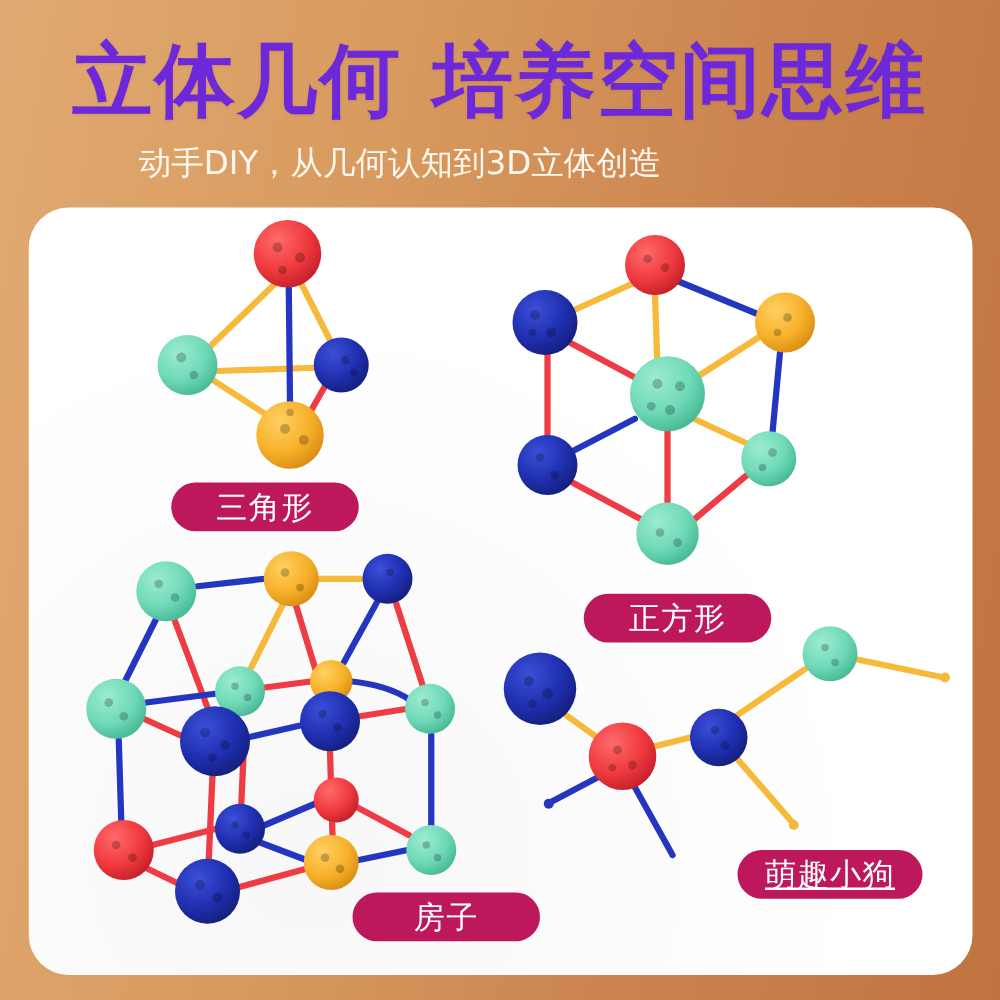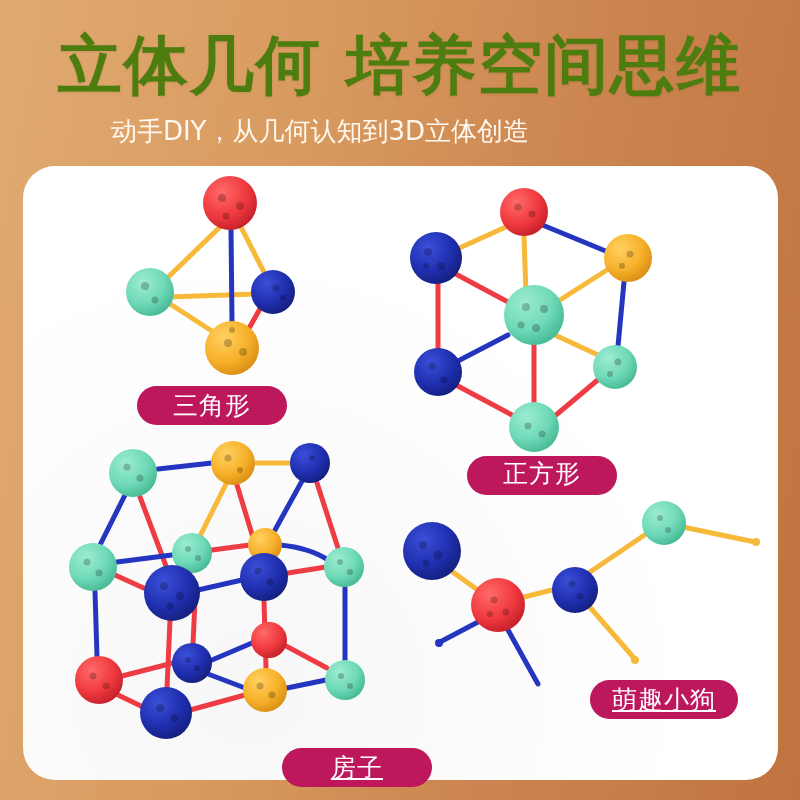--- a/index.html
+++ b/index.html
@@ -4,21 +4,21 @@
 <style>
   * { margin: 0; padding: 0; box-sizing: border-box; }
   html, body { width: 800px; height: 800px; overflow: hidden; }
   body {
     position: relative;
     font-family: "DejaVu Sans", "Liberation Sans", sans-serif;
     background: linear-gradient(100deg, #e0aa72 0%, #d89a5e 35%, #cc8550 65%, #c07440 100%);
   }
   .title {
     position: absolute; left: 0; top: 26px; width: 800px;
-    text-align: center; color: #4d7c0f;
+    text-align: center; color: #6d28d9;
     font-size: 64px; font-weight: bold; letter-spacing: 2px;
     line-height: 78px;
     text-shadow: 0 1px 2px rgba(120,60,20,0.15);
   }
   .subtitle {
     position: absolute; left: 0; top: 112px; width: 640px;
     text-align: center; color: #fff8f0;
     font-size: 26px; line-height: 38px;
   }
   .card {
@@ -247,15 +247,15 @@
       <circle cx="572" cy="584" r="3.5"></circle>
         <circle cx="580" cy="596" r="3.5"></circle>
       <circle cx="494" cy="600" r="3.5"></circle>
         <circle cx="506" cy="612" r="3.5"></circle>
         <circle cx="490" cy="614" r="3"></circle>
     </g>
   </g>
 </svg>
 
 <div class="pill" style="left:137px; top:386px; width:150px;">三角形</div>
-<div class="pill" style="left:467px; top:456px; width:150px;font-family:Liberation Mono, monospace;">正方形</div>
-<div class="pill" style="left:282px; top:748px; width:150px;text-decoration:underline;">房子</div>
+<div class="pill" style="left:467px; top:475px; width:150px;">正方形</div>
+<div class="pill" style="left:282px; top:714px; width:150px;">房子</div>
 <div class="pill" style="left:590px; top:680px; width:148px;text-decoration:underline;">萌趣小狗</div>
 
 </body></html>

